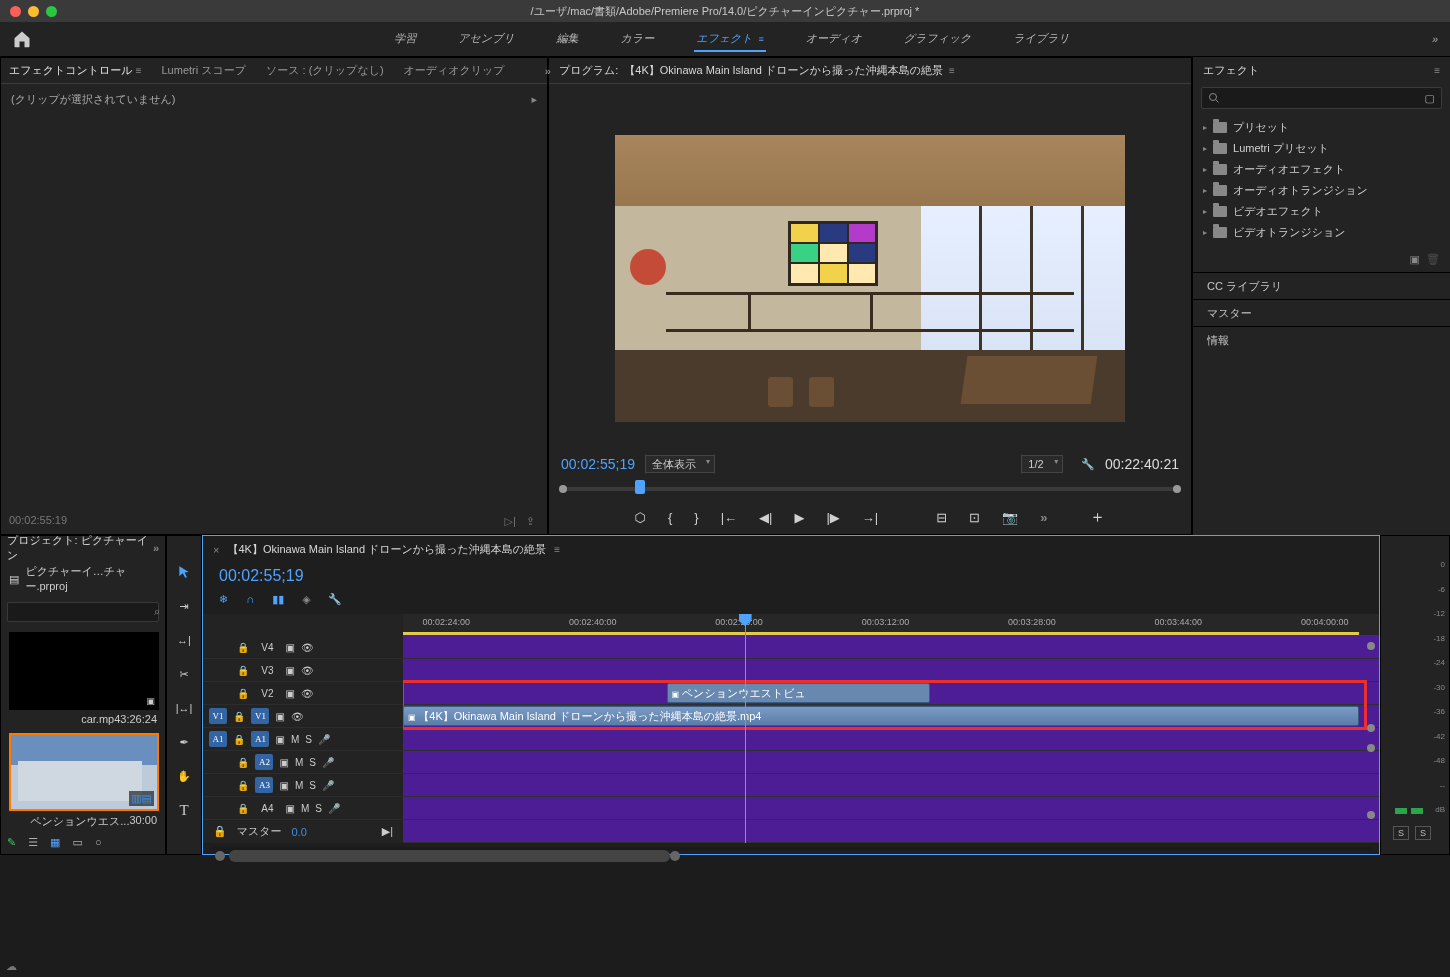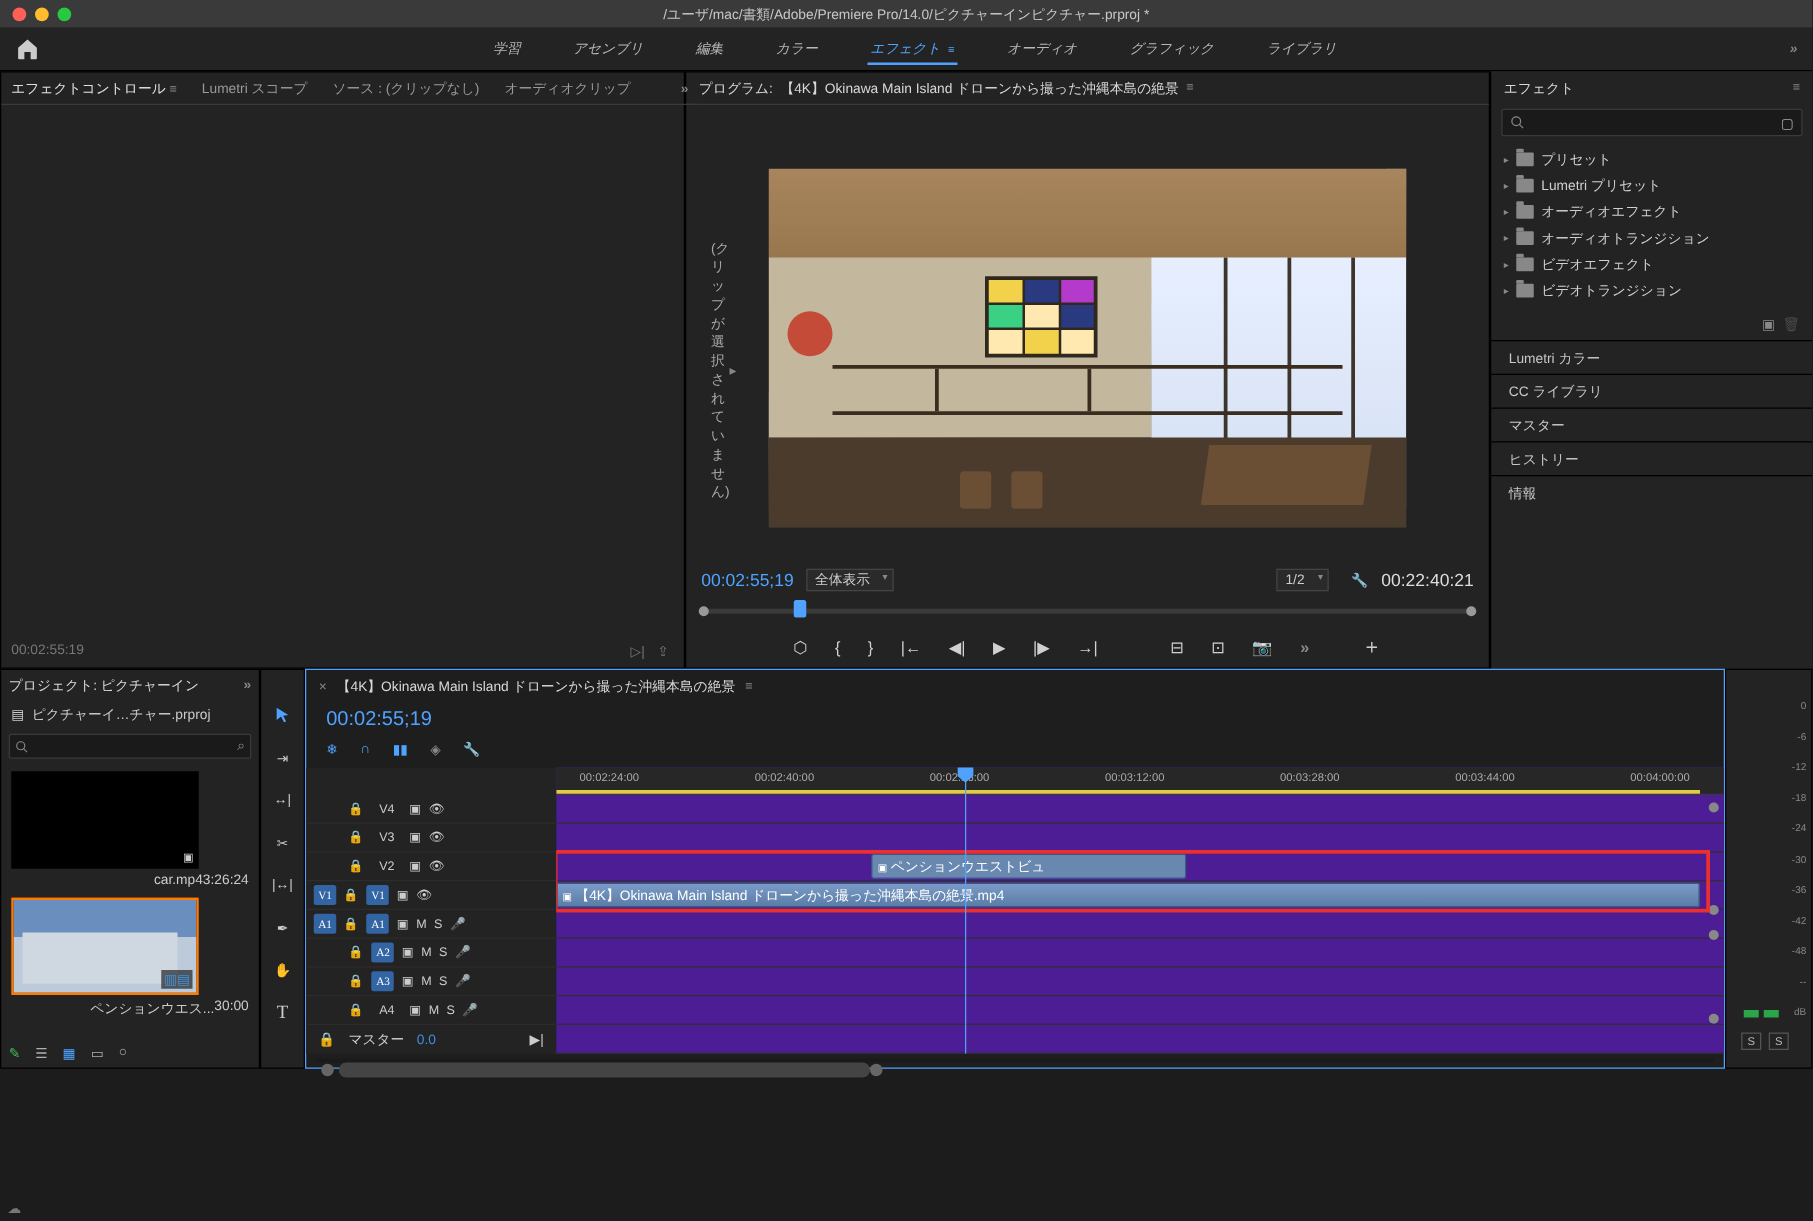--- a/index.html
+++ b/index.html
@@ -11,21 +11,21 @@
 .title { position:absolute; width:100%; text-align:center; color:#c8c8c8; font-size:11px; }
 .topbar { height:35px; background:#232323; display:flex; align-items:center; padding:0 12px; border-bottom:1px solid #000;font-style:italic; }
 .home { width:20px; height:20px; }
 .workspaces { flex:1; display:flex; justify-content:center; gap:38px; }
 .ws { color:#b8b8b8; padding:4px 2px; cursor:pointer; }
 .ws.active { color:#4fa3ff; border-bottom:2px solid #4fa3ff; }
 .ws .menuglyph { margin-left:6px; color:#4fa3ff; font-size:9px; }
 .chev { color:#888; font-weight:bold; }
 .panel { background:#232323; border:1px solid #000; }
 .uprow { height:478px; display:flex; }
-.effctrl { width:548px; display:flex; flex-direction:row; }
+.effctrl { width:548px; display:flex; flex-direction:column; }
 .tabs { height:26px; display:flex; align-items:center; border-bottom:1px solid #3a3a3a; padding:0 8px; gap:20px; color:#999; }
 .tabs .tab { cursor:pointer; white-space:nowrap; }
 .tabs .tab.active { color:#e0e0e0; }
 .noclip { padding:8px 10px; color:#aaa; display:flex; justify-content:space-between; align-items:center; }
 .tc { position:absolute; bottom:8px; left:8px; color:#777; font-size:11px; }
 .progpanel { flex:1; display:flex; flex-direction:column; background:#232323; border:1px solid #000; }
 .prog-head { height:26px; display:flex; align-items:center; padding:0 10px; color:#d8d8d8; border-bottom:1px solid #3a3a3a; gap:6px; }
 .vidwrap { flex:1; display:flex; justify-content:center; align-items:center; padding:24px 8px 2px; }
 .video { width:510px; height:287px; background:linear-gradient(160deg,#8c6f4c 0 38%,#b8a788 38% 42%,#3d4138 60%); position:relative; overflow:hidden; }
 .ceiling { position:absolute; top:0; left:0; width:100%; height:38%; background:linear-gradient(#a8855c,#8f6f48); }
@@ -60,21 +60,21 @@
 .fxsearch { margin:4px 8px; background:#1a1a1a; border:1px solid #3a3a3a; height:22px; display:flex; align-items:center; padding:0 6px; border-radius:2px; }
 .fxsearch input { background:none; border:none; color:#ccc; flex:1; outline:none; }
 .fxtree { padding:4px 4px; }
 .fxrow { display:flex; align-items:center; gap:6px; padding:3px 6px; color:#d0d0d0; cursor:pointer; }
 .fxrow .arr { font-size:8px; color:#888; }
 .folder { width:14px; height:11px; background:#888; border-radius:1px; position:relative; display:inline-block; }
 .folder::before{content:'';position:absolute;top:-3px;left:0;width:6px;height:3px;background:#888;border-radius:1px 1px 0 0;}
 .fxicons { text-align:right; padding:6px 10px; color:#888; }
 .sidepanels .sp { height:27px; display:flex; align-items:center; padding:0 14px; border-top:1px solid #000; color:#c8c8c8; cursor:pointer; }
 .lowrow { display:flex; height:320px; }
-.proj { width:208px; background:#232323; border:1px solid #000; display:flex; flex-direction:column; }
+.proj { width:166px; background:#232323; border:1px solid #000; display:flex; flex-direction:column; }
 .proj-head { height:24px; display:flex; align-items:center; padding:0 6px; color:#d8d8d8; justify-content:space-between;}
 .projfile { display:flex; align-items:center; gap:6px; padding:4px 8px; color:#ccc; }
 .projsearch { margin:4px 6px; background:#1a1a1a; border:1px solid #3a3a3a; height:20px; border-radius:2px; display:flex; align-items:center; padding:0 4px; }
 .projsearch svg { width:11px; height:11px; }
 .bins { display:flex; flex-direction:column; gap:8px; padding:6px 8px; overflow:auto; }
 .bin { }
 .thumb { width:150px; height:78px; background:#000; position:relative; margin-bottom:3px; border:1px solid transparent; }
 .thumb.sel { border:2px solid #ff7a00; box-shadow:0 0 0 1px #ff7a00 inset; }
 .thumbmeta { display:flex; justify-content:flex-end; color:#ccc; font-size:10px; }
 .thumb .house { position:absolute; inset:0; background:linear-gradient(#6a8fbf 0 40%, #bccad9 40%); }
@@ -286,24 +286,22 @@
           <span class="arr">▸</span>
           <span class="folder"></span>
           <span>ビデオトランジション</span>
         </div>
     </div>
     <div class="fxicons">
       <span>▣</span>&nbsp;
       <span style="opacity:.4">🗑</span>
     </div>
     <div class="sidepanels">
-      <div class="sp">Lumetri カラー</div>
       <div class="sp">CC ライブラリ</div>
       <div class="sp">マスター</div>
-      <div class="sp">ヒストリー</div>
       <div class="sp">情報</div>
     </div>
   </div>
 </div>
 
 <div class="lowrow">
 
   <div class="proj">
     <div class="proj-head">
       <span>プロジェクト: ピクチャーイン</span>

